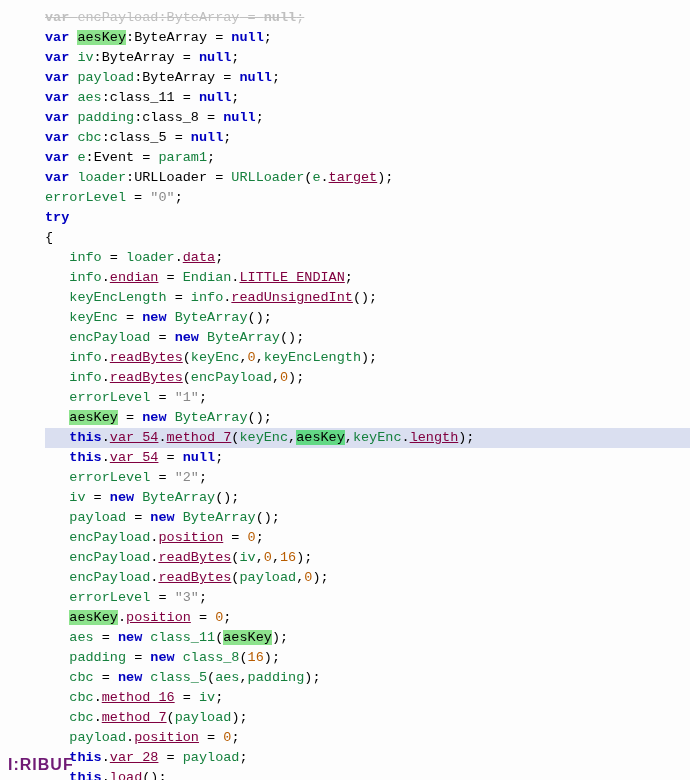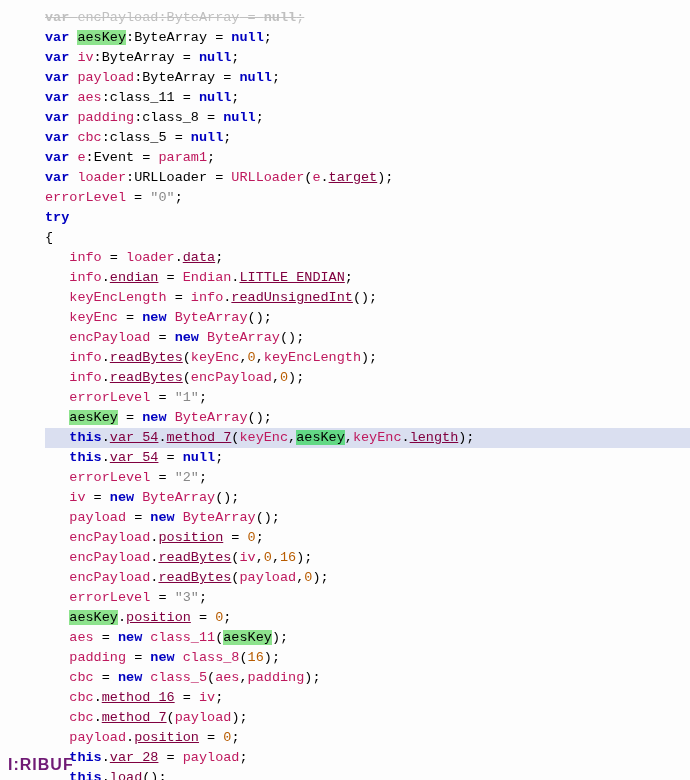--- a/index.html
+++ b/index.html
@@ -19,21 +19,21 @@
     white-space: pre;
   }
   .line {
     display: block;
     min-height: 20px;
   }
   .line.highlighted {
     background: #dadff0;
   }
   .kw { color: #0000c0; font-weight: bold; }
-  .id { color: #be185d; }
+  .id { color: #15803d; }
   .type { color: #000; }
   .op { color: #000; }
   .prop { color: #800040; text-decoration: underline; }
   .num { color: #b85c00; }
   .str { color: #888888; }
   .punct { color: #000; }
   .hl { background: #8de38d; }
   .hl-caret { background: #62d985; }
   .dim { color: #c0c0c0; text-decoration: line-through; }
   .watermark {

